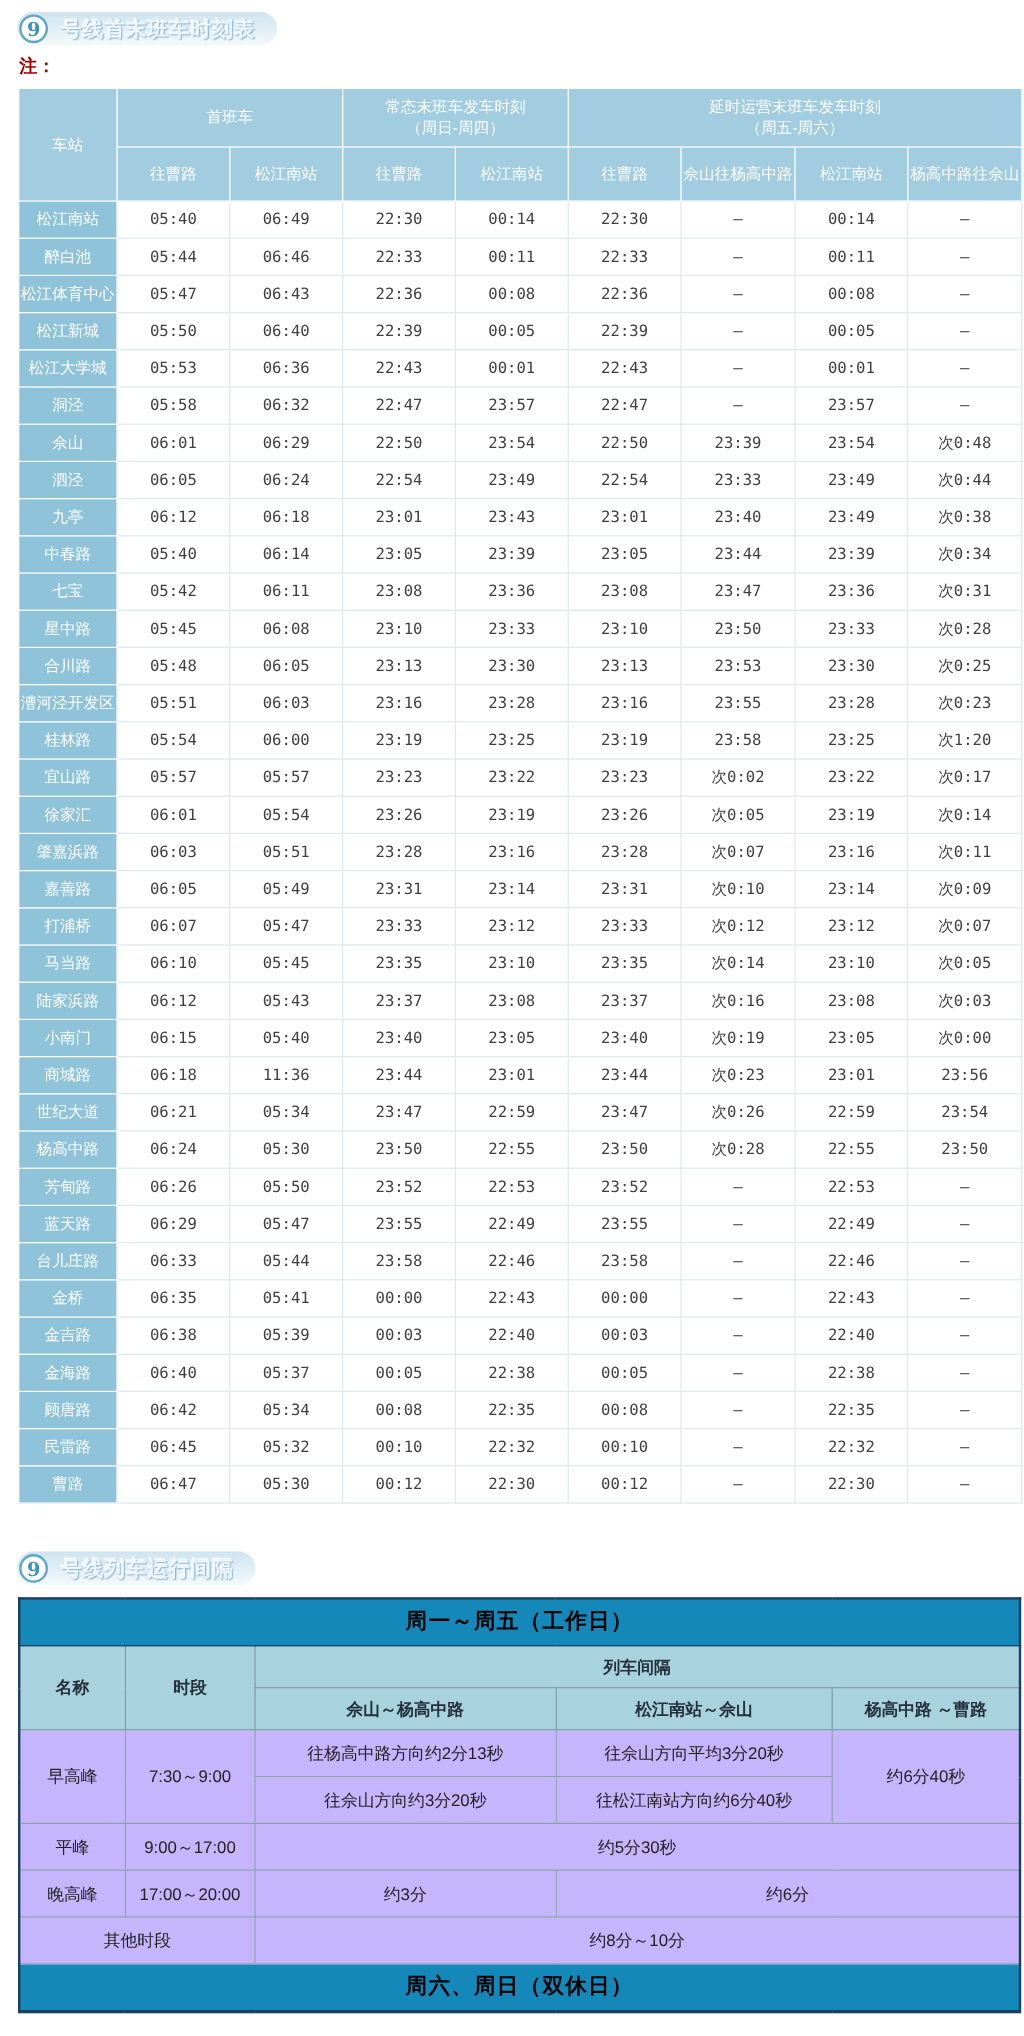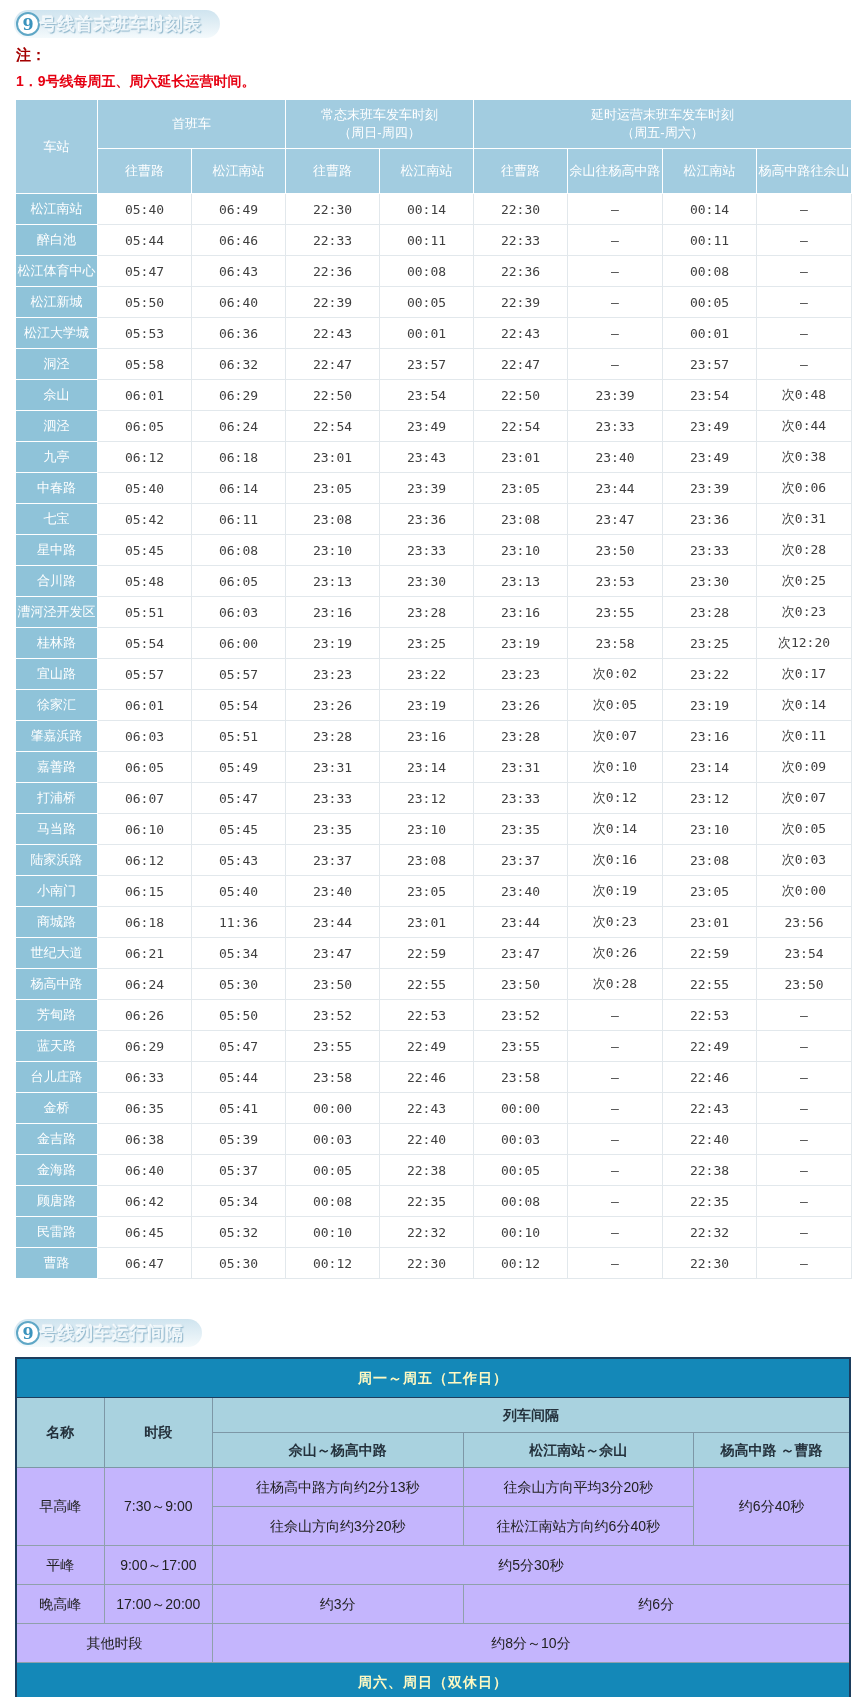--- a/index.html
+++ b/index.html
@@ -19,21 +19,21 @@
     border-radius:14px;padding:0 18px 0 2px;
   }
   .badge .num{
     width:24px;height:24px;border-radius:50%;
     background:#ffffff;border:2px solid #5fa7c6;
     color:#3a93bd;font-weight:bold;font-size:16px;
     display:flex;align-items:center;justify-content:center;
     box-sizing:border-box;font-family:"DejaVu Serif",serif;
   }
   .badge .ttl{
-    margin-left:0;font-size:17px;font-weight:bold;letter-spacing:1px;
+    margin-left:11px;font-size:17px;font-weight:bold;letter-spacing:1px;
     color:#eef6fa;
     text-shadow:1px 1px 1px #8fb6cb,-1px -1px 1px #ffffff,0 0 2px #a9c9d9;
   }
 
   
   .notes{margin:6px 0 8px 16px;}
   .notes .lbl{color:#a40000;font-weight:bold;font-size:15px;margin-bottom:8px;}
   .notes .item{color:#e60012;font-weight:bold;font-size:14px;margin:6px 0;}
 
   
@@ -59,22 +59,22 @@
   table.tt thead tr.sub th{height:40px;}
 
   
   table.iv{
     border-collapse:collapse;table-layout:fixed;
     margin:8px 0 0 15px;width:836px;font-size:14px;color:#222;
     border:2px solid #1d3e5e;border-bottom-width:3px;
   }
   table.iv td{border:1px solid #8fa0ac;padding:4px 3px;text-align:center;line-height:1.3;}
   table.iv td.band{
-    background:#1488b8;color:#fef9c3;font-weight:bold;
-    height:30px;border:1px solid #1d3e5e;font-size:14px;letter-spacing:1px;
+    background:#1488b8;color:#000000;font-weight:bold;
+    height:30px;border:1px solid #1d3e5e;font-size:18px;letter-spacing:1px;
   }
   table.iv td.hd{
     background:#a9d2df;color:#24313c;font-weight:bold;
     height:26px;border-color:#7d97a6;
   }
   table.iv td.body{background:#c4b5fd;height:30px;}
 </style>
 </head>
 <body>
 
@@ -82,21 +82,20 @@
 
   
   <div class="badge">
     <span class="num">9</span>
     <span class="ttl">号线首末班车时刻表</span>
   </div>
 
   
   <div class="notes">
     <div class="lbl">注：</div>
-    <div class="item">1．9号线每周五、周六延长运营时间。</div>
   </div>
 
   
   <table class="tt">
     <colgroup>
       <col style="width:82px">
       <col style="width:94px">
         <col style="width:94px">
       <col style="width:94px">
         <col style="width:94px">
@@ -231,21 +230,21 @@
         </tr>
         <tr>
           <td class="station">中春路</td>
           <td class="time">05:40</td>
           <td class="time">06:14</td>
           <td class="time">23:05</td>
           <td class="time">23:39</td>
           <td class="time">23:05</td>
           <td class="time">23:44</td>
           <td class="time">23:39</td>
-          <td class="time">次0:06</td>
+          <td class="time">次0:34</td>
         </tr>
         <tr>
           <td class="station">七宝</td>
           <td class="time">05:42</td>
           <td class="time">06:11</td>
           <td class="time">23:08</td>
           <td class="time">23:36</td>
           <td class="time">23:08</td>
           <td class="time">23:47</td>
           <td class="time">23:36</td>
@@ -286,21 +285,21 @@
         </tr>
         <tr>
           <td class="station">桂林路</td>
           <td class="time">05:54</td>
           <td class="time">06:00</td>
           <td class="time">23:19</td>
           <td class="time">23:25</td>
           <td class="time">23:19</td>
           <td class="time">23:58</td>
           <td class="time">23:25</td>
-          <td class="time">次12:20</td>
+          <td class="time">次1:20</td>
         </tr>
         <tr>
           <td class="station">宜山路</td>
           <td class="time">05:57</td>
           <td class="time">05:57</td>
           <td class="time">23:23</td>
           <td class="time">23:22</td>
           <td class="time">23:23</td>
           <td class="time">次0:02</td>
           <td class="time">23:22</td>

